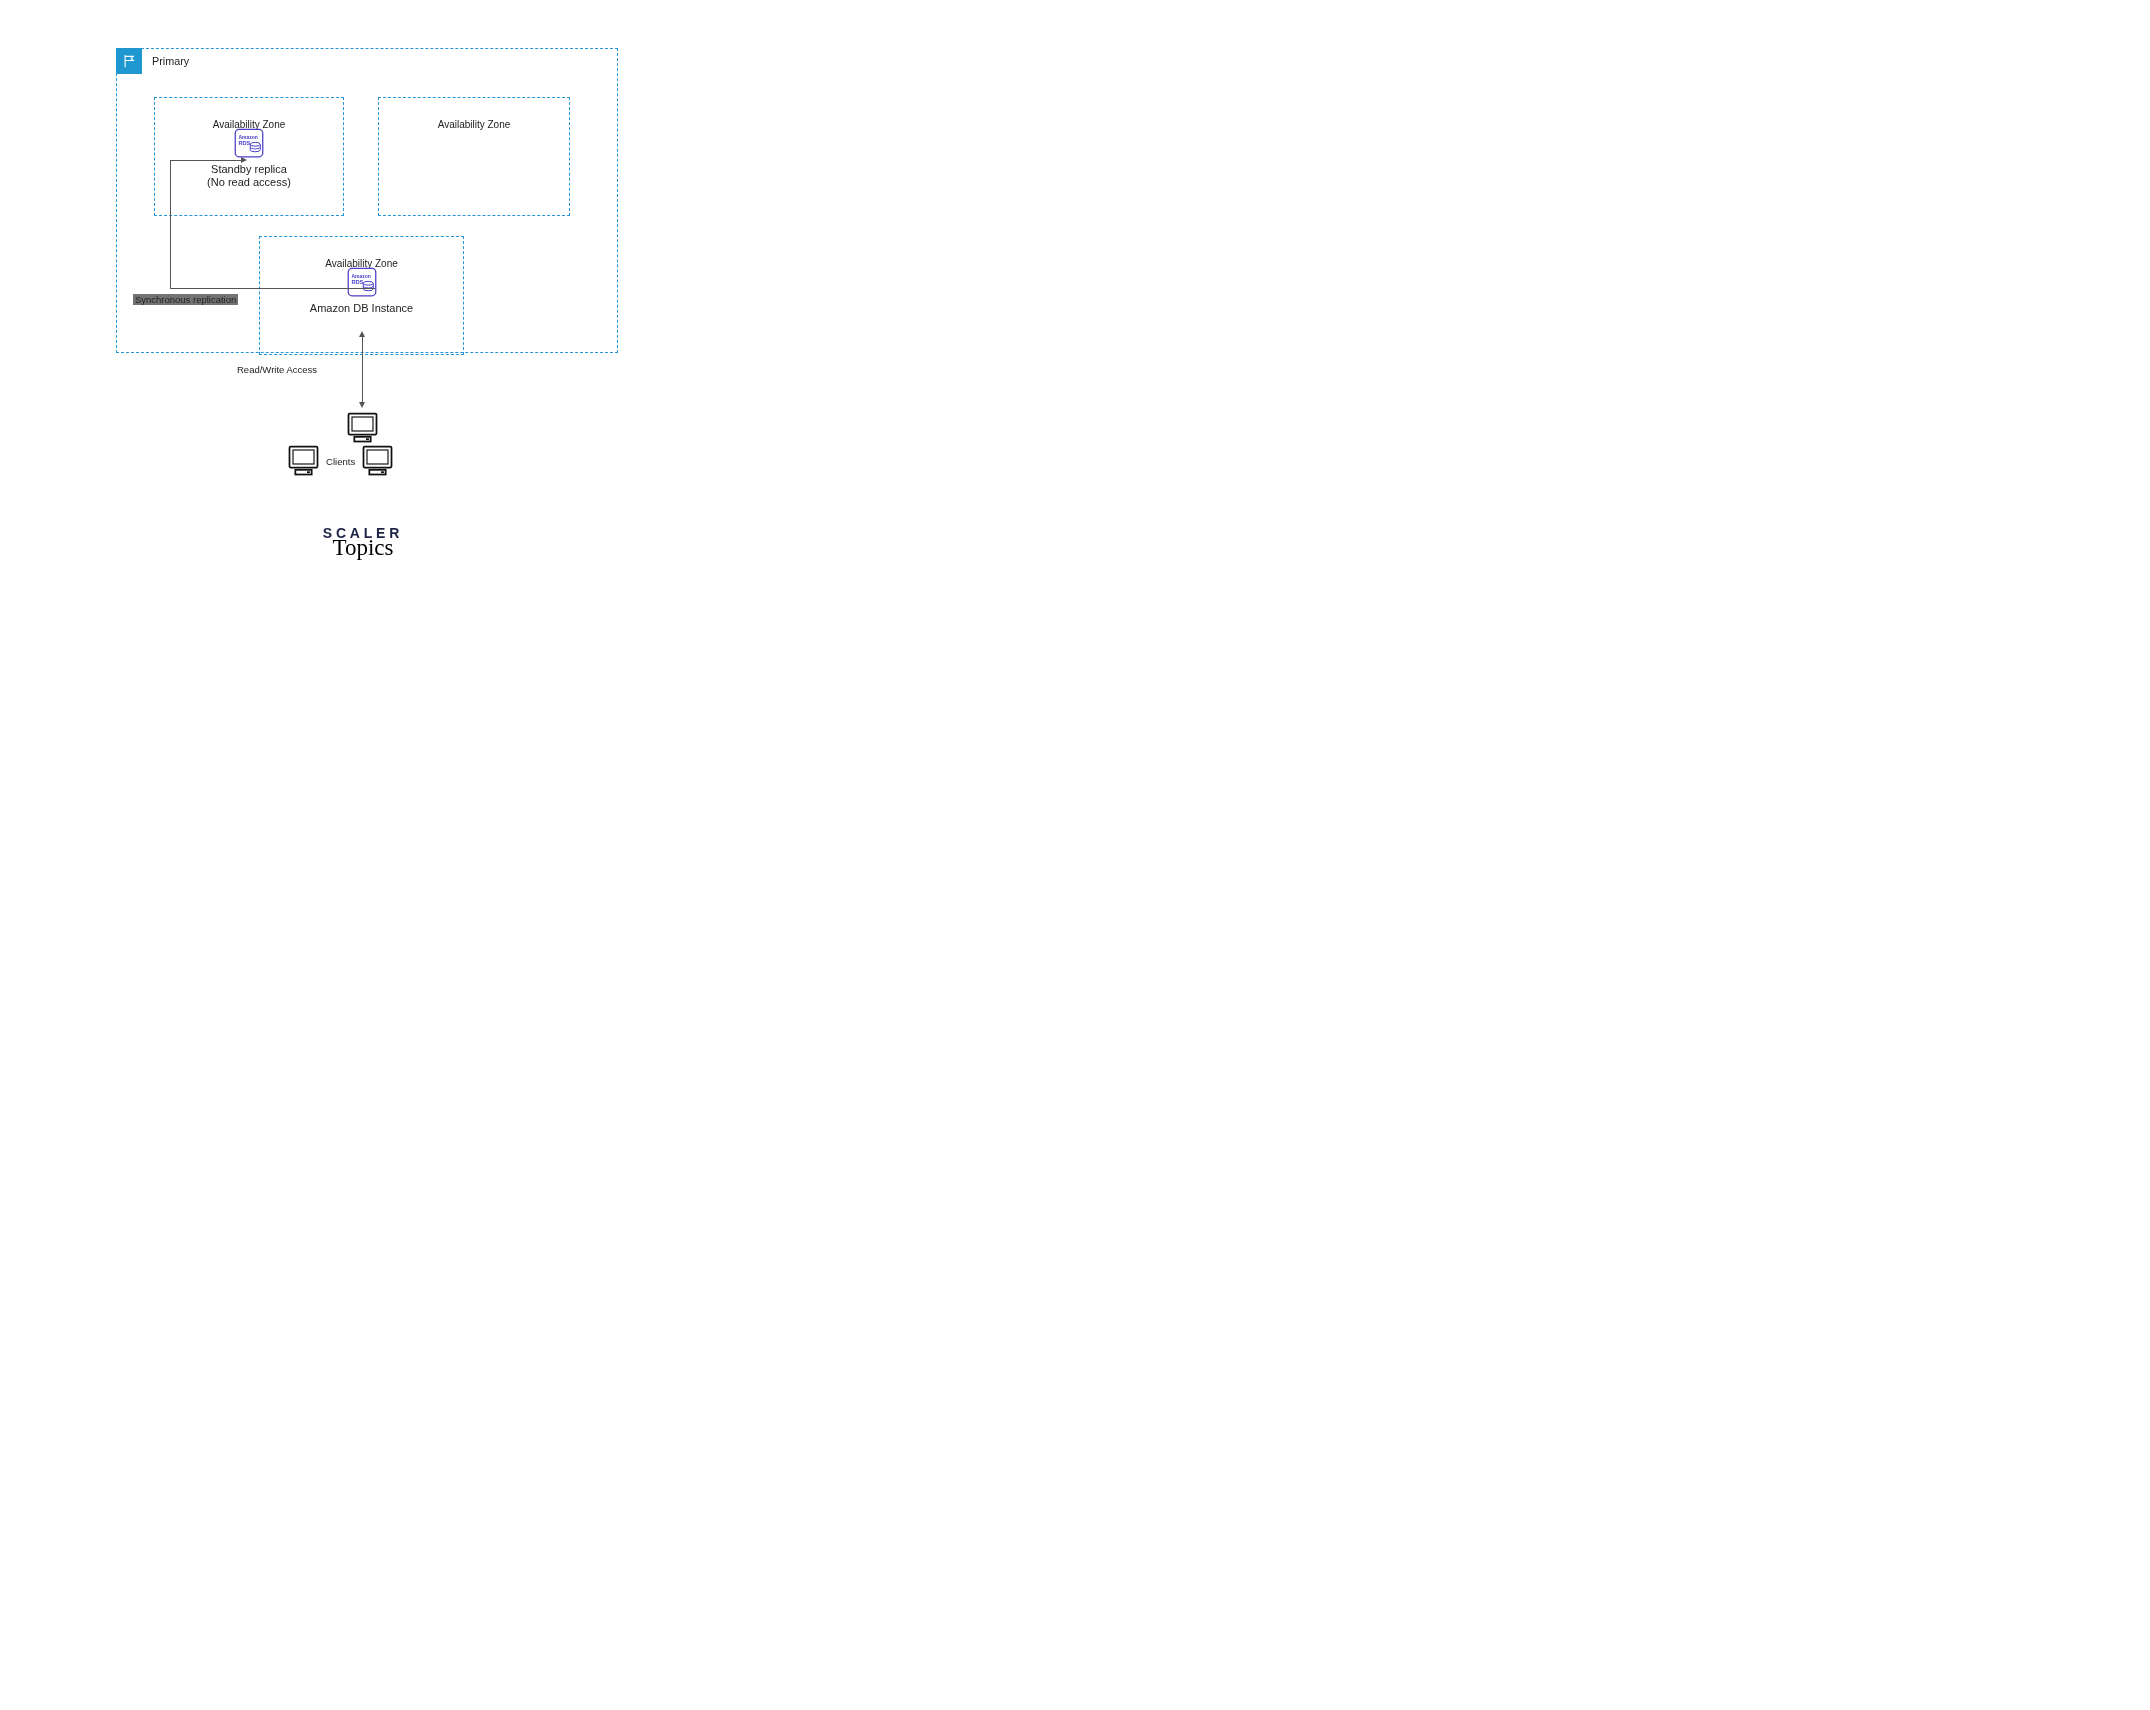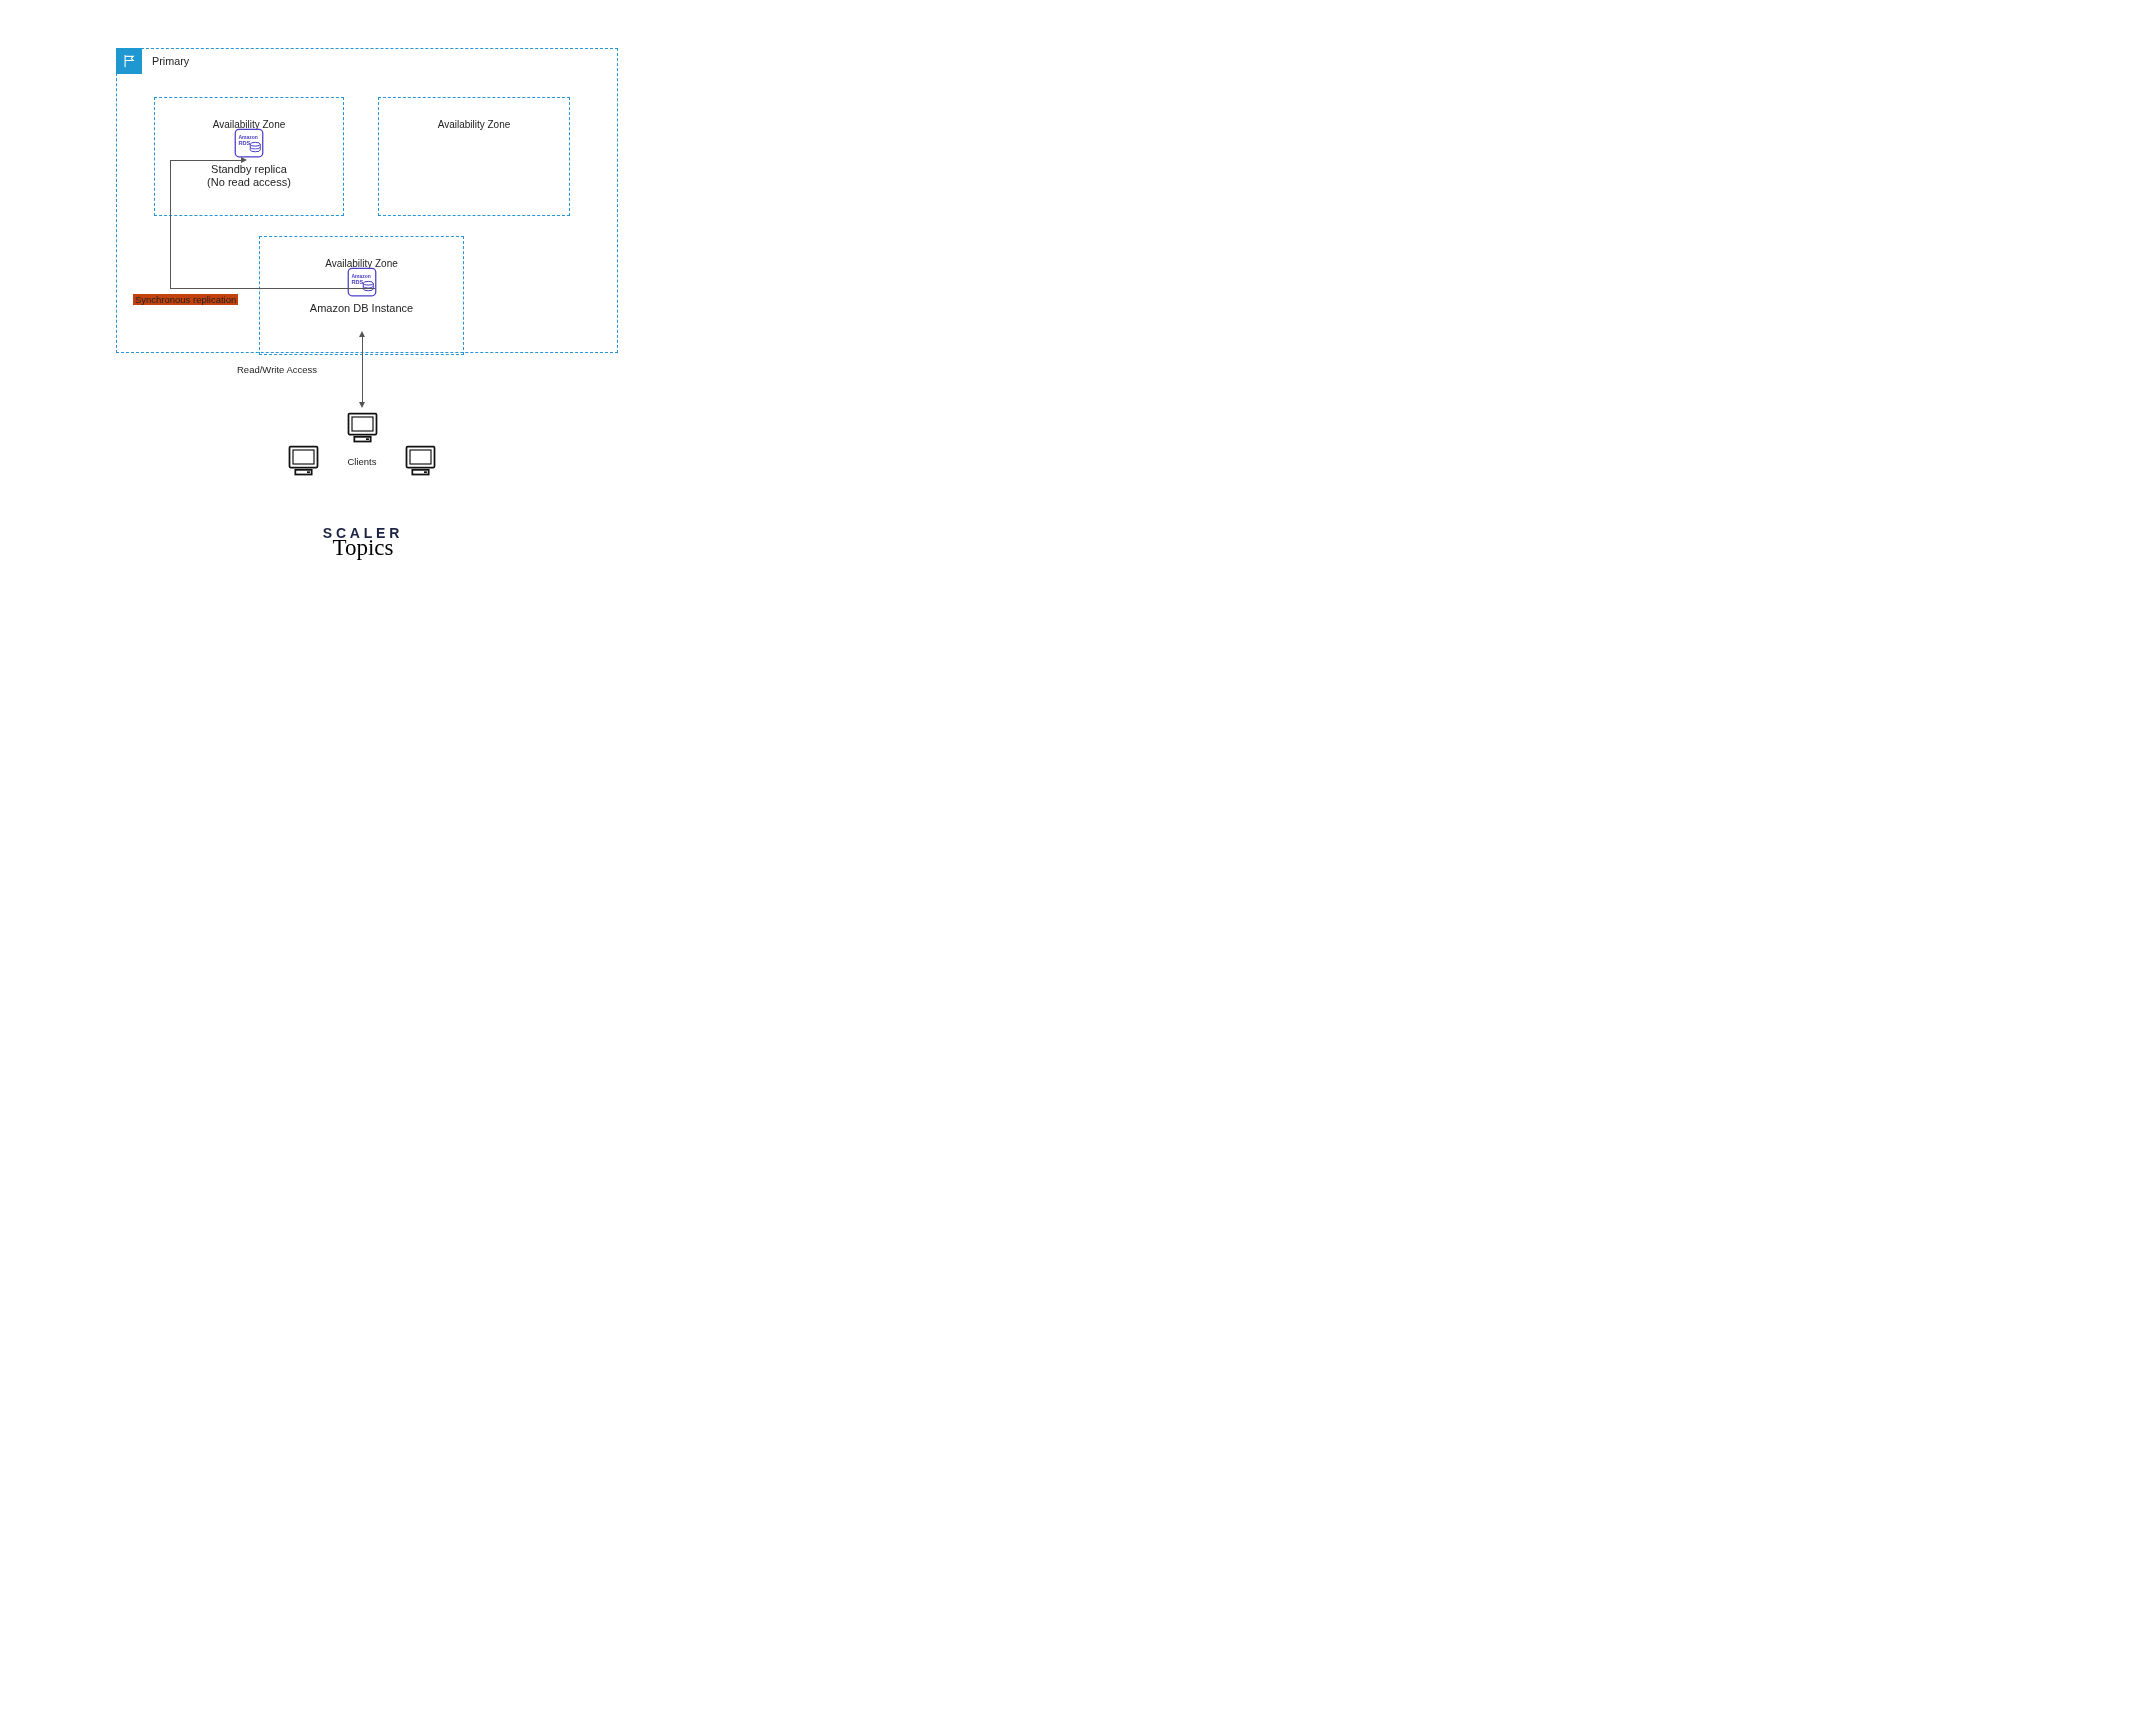--- a/index.html
+++ b/index.html
@@ -67,21 +67,21 @@
     line-height: 1.25;
   }
   .standby { left: 0; right: 0; top: 30px; }
   .primary { left: 0; right: 0; top: 30px; }
 
   .sync-label {
     position: absolute;
     left: 16px;
     top: 245px;
     font-size: 9.5px;
-    background: #c2410c;
+    background: #737373;
     padding: 0 1.9px;
   }
 
   
   .line {
     position: absolute;
     background: #555;
   }
   .l-h1 { 
     left: 53px; top: 239px; width: 205px; height: 0.9px;
@@ -133,21 +133,21 @@
   .clients-wrap {
     position: absolute;
     left: 286px;
     top: 411px;
     width: 152px;
     text-align: center;
   }
   .client-row1 { margin-bottom: -2.5px; }
   .client-row2 {
     display: flex;
-    justify-content: space-between;
+    justify-content: flex-start;
     align-items: center;
     gap: 3.8px;
   }
   .client-label { font-size: 9.5px; display:inline-block; vertical-align: middle; margin: 0 1.3px; }
 
   .brand {
     position: absolute;
     left: 300px;
     top: 525px;
     text-align: center;

